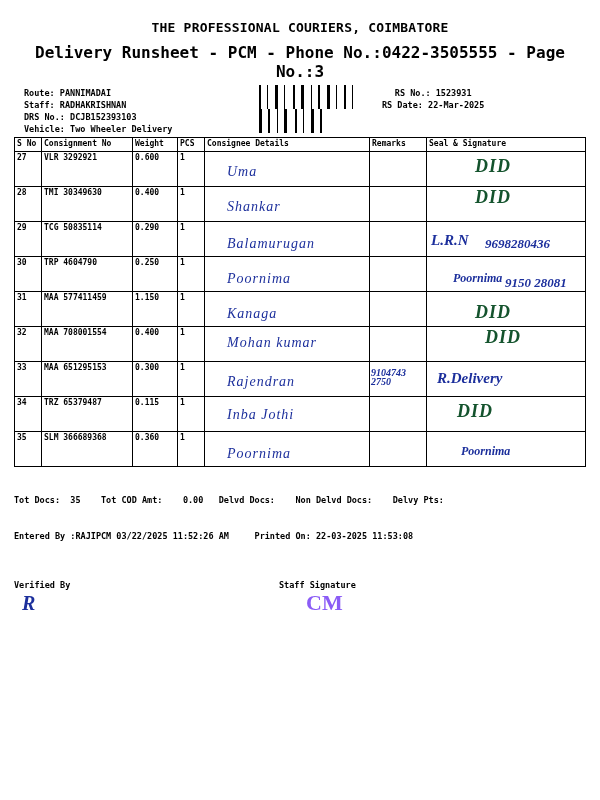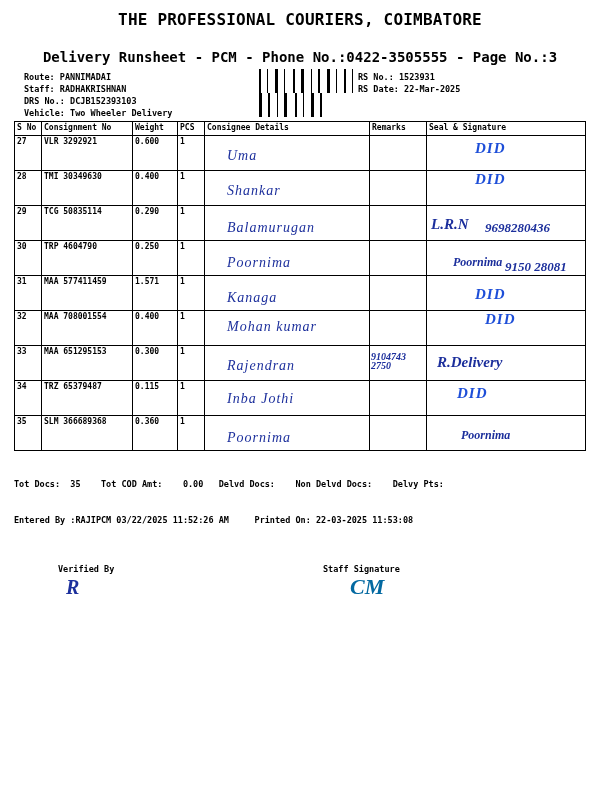--- a/index.html
+++ b/index.html
@@ -18,30 +18,30 @@
   .page {
     width: 600px;
     height: 800px;
     position: relative;
     box-sizing: border-box;
     padding: 8px 14px 0 14px;
   }
   .title {
     text-align: center;
     font-weight: bold;
-    font-size: 16px;
+    font-size: 13px;
     letter-spacing: 0.2px;
     font-family: "DejaVu Sans Mono", monospace;
-    margin-top: 2px;
+    margin-top: 12px;
   }
   .subtitle {
     text-align: center;
     font-weight: bold;
-    font-size: 14px;
-    margin-top: 20px;
+    font-size: 16px;
+    margin-top: 8px;
     font-family: "DejaVu Sans Mono", monospace;
   }
   .headblock {
     position: relative;
     margin-top: 6px;
     height: 48px;
     font-size: 8.5px;
     font-weight: bold;
   }
   .hleft {
@@ -53,23 +53,24 @@
   .hleft div { white-space: pre; }
   .barcode {
     position: absolute;
     left: 245px;
     top: -2px;
     width: 100px;
     height: 26px;
   }
   .hright {
     position: absolute;
-    left: 344px;
+    left: 368px;
     top: 0;
     line-height: 12px;
+    text-align: center;
   }
   .hright div { white-space: pre; }
 
   table.grid {
     border-collapse: collapse;
     width: 572px;
     table-layout: fixed;
     margin-top: 2px;
   }
   table.grid th, table.grid td {
@@ -104,22 +105,22 @@
     white-space: nowrap;
   }
   .consname {
     position: absolute;
     left: 22px;
     top: 12px;
   }
   .sig-dld {
     position: absolute;
     font-family: "Liberation Serif", serif;
-    color: #1d4ed8;
-    font-size: 15px;
+    color: #14532d;
+    font-size: 18px;
     font-style: italic;
     letter-spacing: 1px;
   }
   .sig-num {
     position: absolute;
     font-family: "Liberation Serif", serif;
     color: #1c2f9c;
     font-size: 13px;
     font-style: italic;
   }
@@ -147,41 +148,39 @@
     margin-top: 3px;
     white-space: pre;
     font-family: "DejaVu Sans Mono", monospace;
   }
   .footer {
     position: relative;
     margin-top: 14px;
     height: 70px;
     font-size: 8.5px;
     font-weight: bold;
-    margin-left: 44px;
   }
   .vby { position: absolute; left: 0; top: 0; }
   .sst { position: absolute; left: 265px; top: 0; }
   .vsig {
     position: absolute;
     left: 8px;
     top: 12px;
     font-family: "Liberation Serif", serif;
     color: #1c2f9c;
     font-size: 20px;
     font-style: italic;
   }
   .ssig {
     position: absolute;
     left: 292px;
     top: 10px;
     font-family: "Liberation Serif", serif;
-    color: #0369a1;
+    color: #8b5cf6;
     font-size: 22px;
-    font-style: italic;
   }
   .bar {
     display: inline-block;
     background: #000;
     height: 24px;
     vertical-align: top;
   }
 </style>
 </head>
 <body>
@@ -298,21 +297,21 @@
         <td class="c-rem"></td>
         <td class="c-sig">
           <span class="scribble" style="left:26px;top:14px;font-size:12px">Poornima</span>
           <span class="sig-num" style="left:78px;top:18px">9150 28081</span>
         </td>
       </tr>
 
       <tr class="datarow">
         <td class="c-sno">31</td>
         <td class="c-cn">MAA 577411459</td>
-        <td class="c-wt">1.571</td>
+        <td class="c-wt">1.150</td>
         <td class="c-pcs">1</td>
         <td class="c-cons">
           <span class="hw consname" style="top:14px">Kanaga</span>
         </td>
         <td class="c-rem"></td>
         <td class="c-sig">
           <span class="sig-dld" style="left:48px;top:10px">DID</span>
         </td>
       </tr>
 

